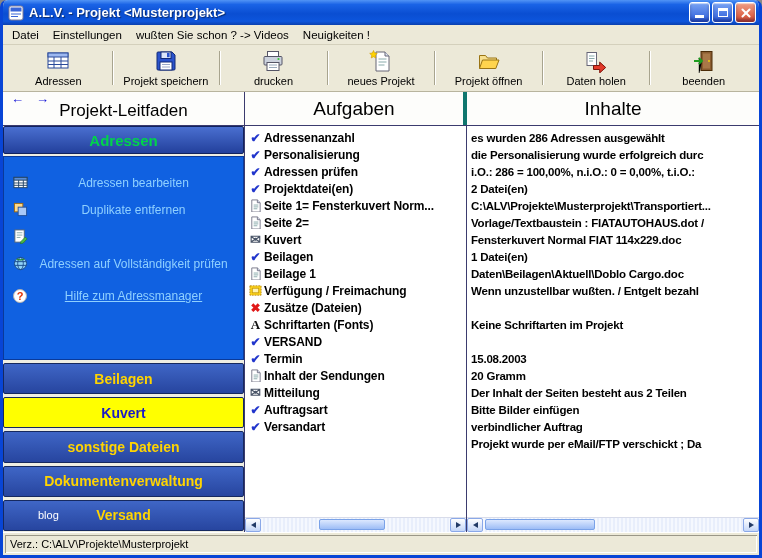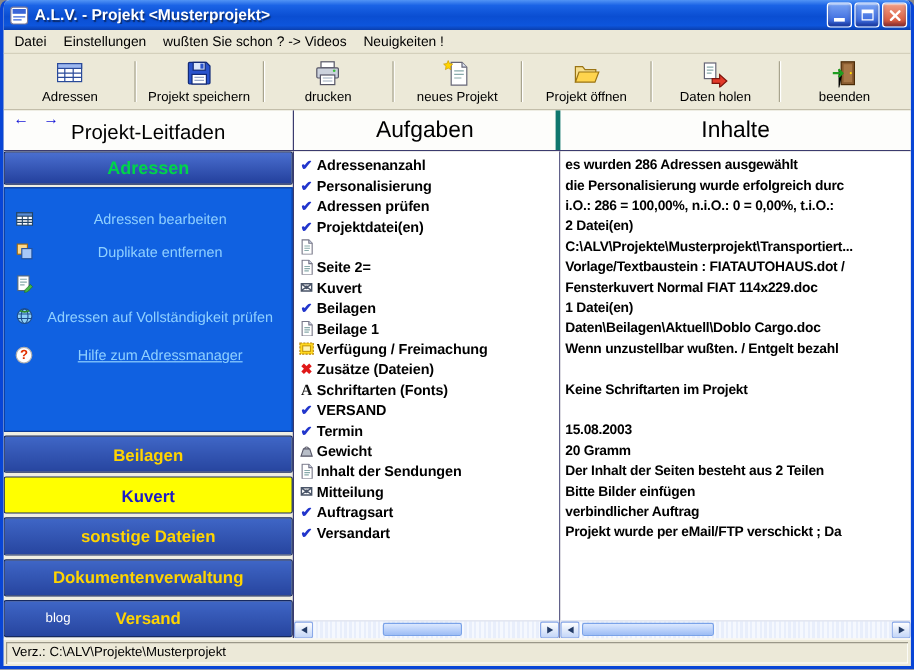--- a/index.html
+++ b/index.html
@@ -343,20 +343,21 @@
             <span class="task-label">Projektdatei(en)</span>
           </div>
           <div class="row task-row">
             <span class="gi-wrap">
               <svg viewBox="0 0 14 14">
                 <path d="M3 1h6l3 3v10H3z" fill="#fff" stroke="#778"></path>
                 <path d="M9 1v3h3" fill="#cdd5e8" stroke="#778"></path>
                 <path d="M5 6.5h5M5 8.5h5M5 10.5h4" stroke="#8aa" fill="none"></path>
               </svg>
             </span>
+            <span class="task-label">Seite 1= Fensterkuvert Norm...</span>
           </div>
           <div class="row task-row">
             <span class="gi-wrap">
               <svg viewBox="0 0 14 14">
                 <path d="M3 1h6l3 3v10H3z" fill="#fff" stroke="#778"></path>
                 <path d="M9 1v3h3" fill="#cdd5e8" stroke="#778"></path>
                 <path d="M5 6.5h5M5 8.5h5M5 10.5h4" stroke="#8aa" fill="none"></path>
               </svg>
             </span>
             <span class="task-label">Seite 2=</span>
@@ -408,29 +409,20 @@
             <span class="gi-wrap">
               <span class="gi check">✔</span>
             </span>
             <span class="task-label">VERSAND</span>
           </div>
           <div class="row task-row">
             <span class="gi-wrap">
               <span class="gi check">✔</span>
             </span>
             <span class="task-label">Termin</span>
-          </div>
-          <div class="row task-row">
-            <span class="gi-wrap">
-              <svg viewBox="0 0 14 14">
-                <path d="M4.2 5.5h5.6L12 12H2z" fill="#b8bec8" stroke="#556"></path>
-                <path d="M5.3 5.5a1.7 1.7 0 1 1 3.4 0" fill="none" stroke="#556"></path>
-              </svg>
-            </span>
-            <span class="task-label">Gewicht</span>
           </div>
           <div class="row task-row">
             <span class="gi-wrap">
               <svg viewBox="0 0 14 14">
                 <path d="M3 1h6l3 3v10H3z" fill="#fff" stroke="#778"></path>
                 <path d="M9 1v3h3" fill="#cdd5e8" stroke="#778"></path>
                 <path d="M5 6.5h5M5 8.5h5M5 10.5h4" stroke="#8aa" fill="none"></path>
               </svg>
             </span>
             <span class="task-label">Inhalt der Sendungen</span>

